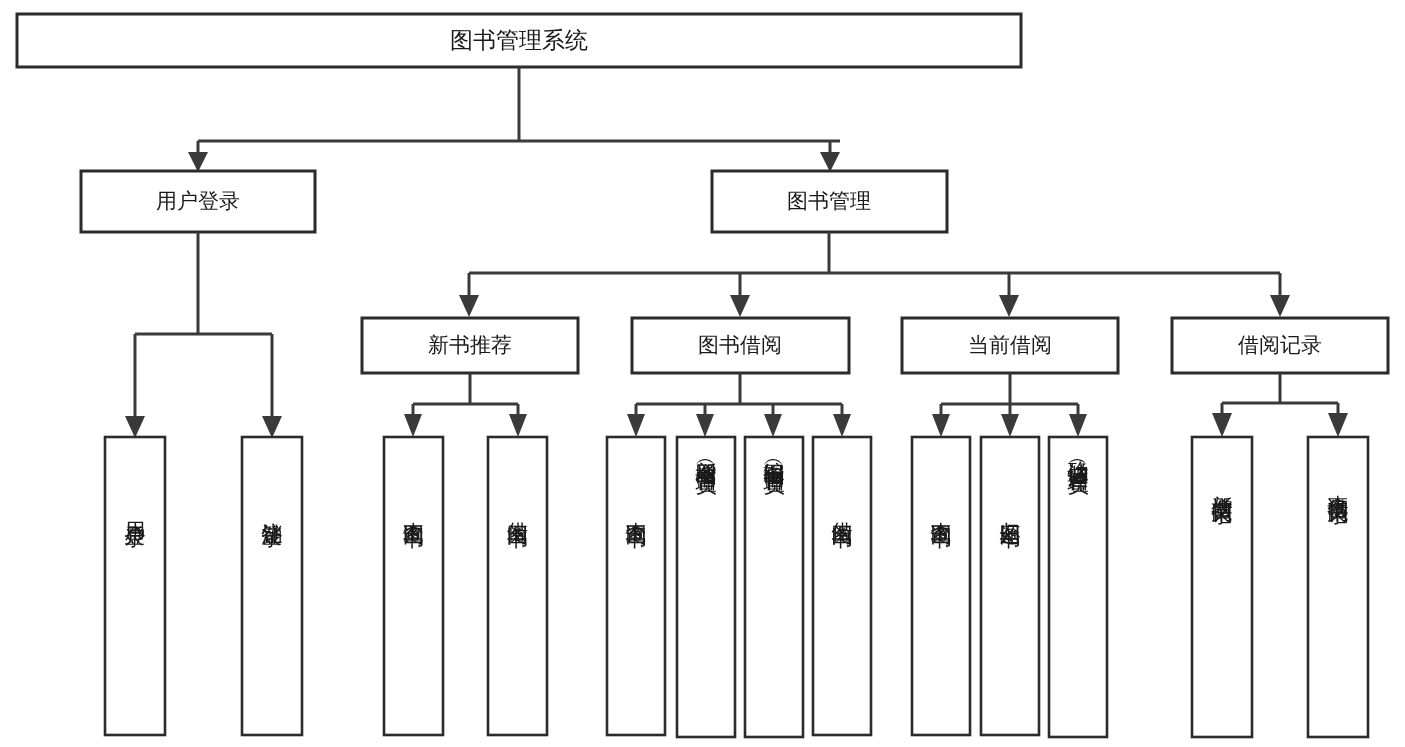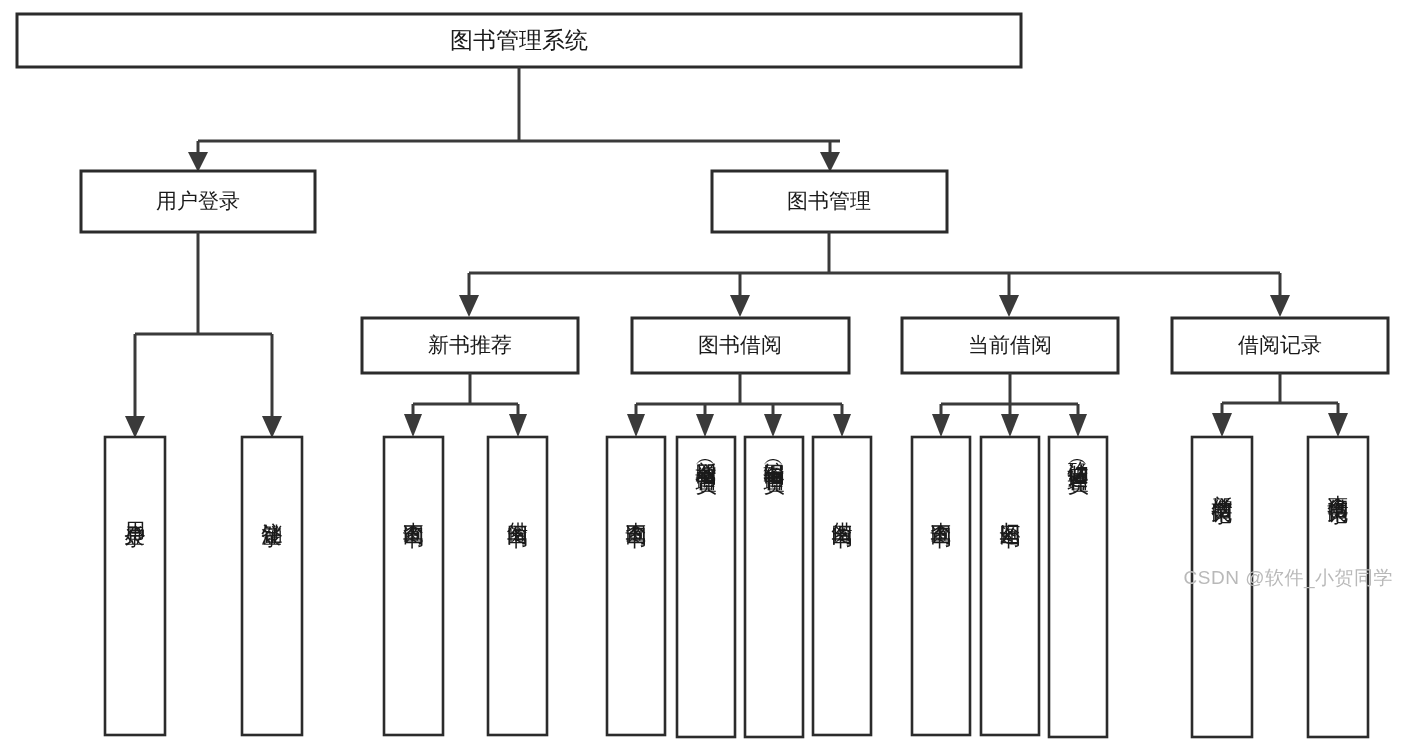--- a/index.html
+++ b/index.html
@@ -255,15 +255,14 @@
     <span class="vlabel">确认归还（管理员）</span>
   </div>
 
   <div class="vlabel-wrap" style="left:1192px; top:478px; width:60px;">
     <span class="vlabel">新增借阅记录</span>
   </div>
   <div class="vlabel-wrap" style="left:1308px; top:478px; width:60px;">
     <span class="vlabel">查询借阅记录</span>
   </div>
 
-  <div class="watermark">CSDN @软件_小贺同学</div>
 
 </div>
 
 </body></html>

